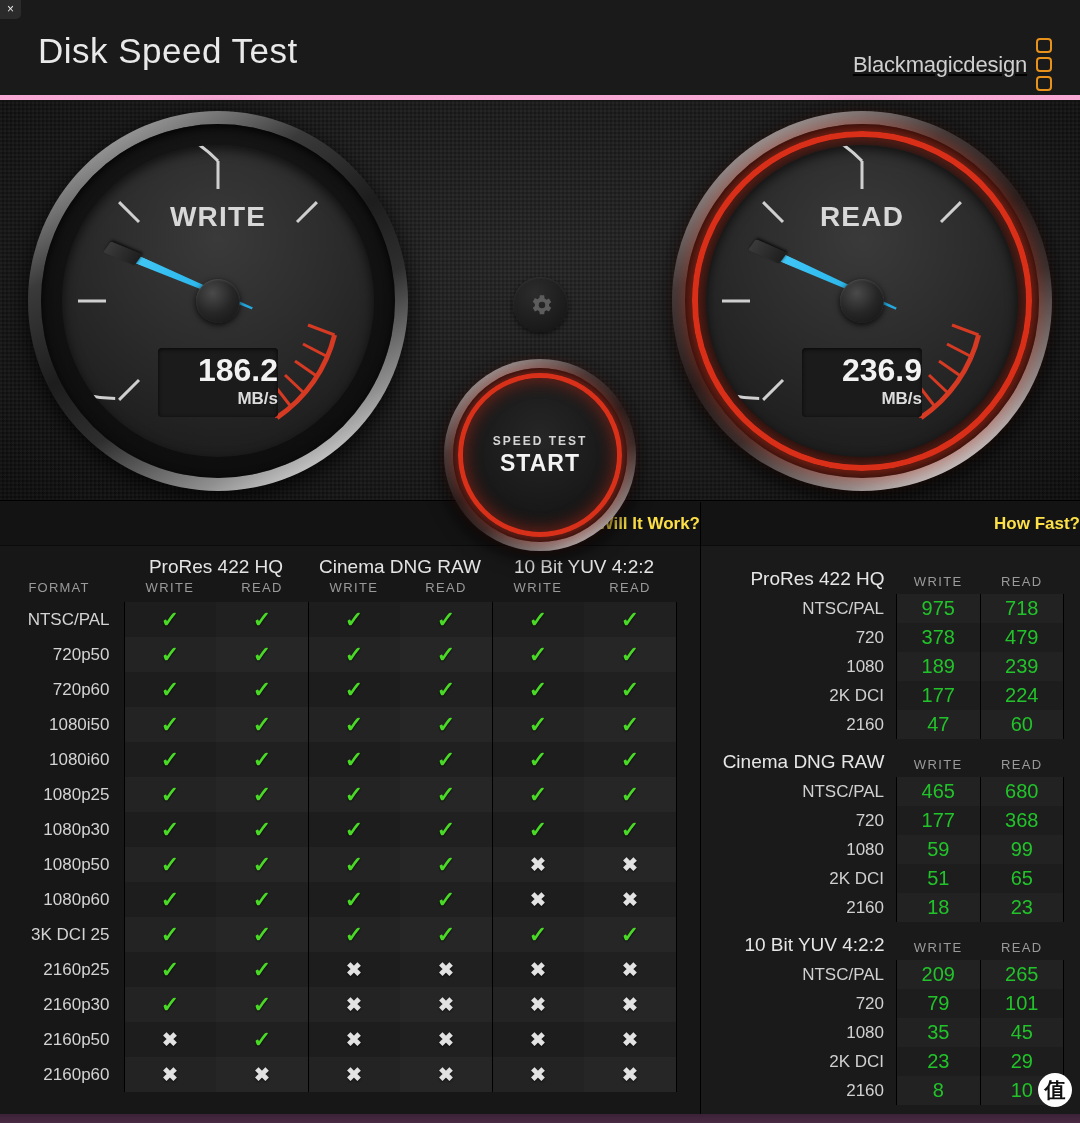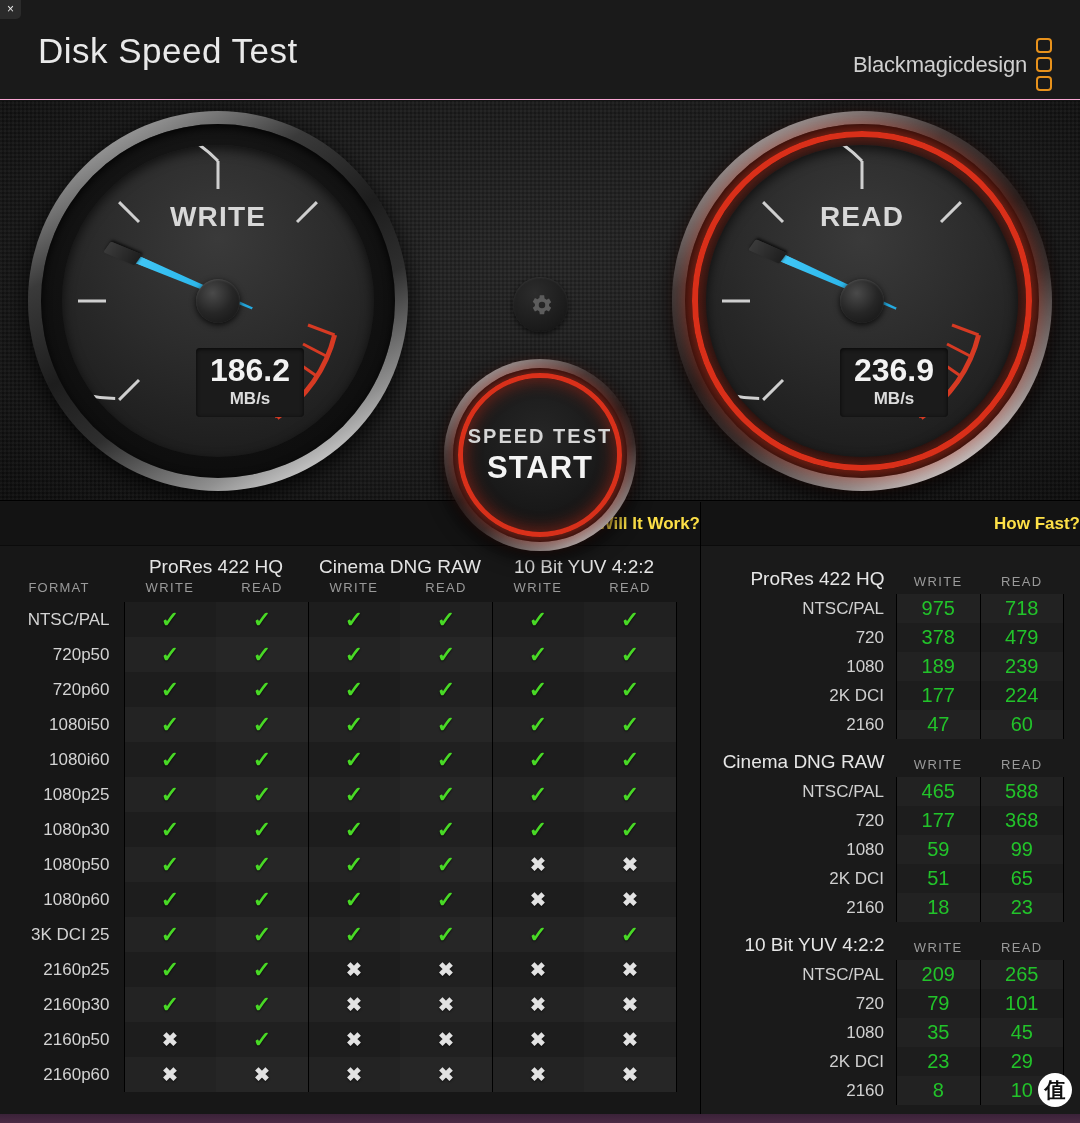--- a/index.html
+++ b/index.html
@@ -25,30 +25,30 @@
     color: #e8e8e8;
     font-size: 12px; line-height: 19px; text-align: center;
     cursor: pointer; z-index: 30;
   }
 
   
   .header {
     position: absolute; left: 0; top: 0;
     width: 1080px; height: 100px;
     background: #1a1a1a;
-    border-bottom: 1px solid #f9a8d4;
+    border-bottom: 5px solid #f9a8d4;
   }
   .app-title {
     position: absolute; left: 38px; top: 31px;
     font-size: 35px; font-weight: 300;
     color: #e9e9e9; letter-spacing: .5px;
   }
   .brand {
     position: absolute; right: 28px; top: 38px;
-    display: flex; align-items: center; gap: 9px;
+    display: flex; align-items: center; gap: 9px; text-decoration: underline;
   }
   .brand-text { font-size: 22px; color: #cfcfcf; font-weight: 400; letter-spacing: -.2px; }
   .brand-marks { display: flex; flex-direction: column; gap: 4px; }
   .brand-marks i {
     display: block; width: 16px; height: 15px;
     border: 2.5px solid #e8921c; border-radius: 4px;
   }
 
   
   .gauge-panel {
@@ -129,25 +129,25 @@
     position: absolute; right: 0; top: -2px; width: 34px; height: 13px;
     background: linear-gradient(90deg,#1e1e1e,#3a3a3a);
     border-radius: 2px;
     transform: skewX(-12deg);
     box-shadow: 0 2px 3px rgba(0,0,0,.7);
   }
 
   .readout {
     position: absolute; left: 50%; bottom: 40px;
     transform: translateX(-50%);
-    width: 108px; padding: 6px 0 8px;
+    width: 120px; padding: 6px 0 8px;
     background: #1b1b1b;
     border-radius: 4px;
     box-shadow: inset 0 1px 4px rgba(0,0,0,.8);
-    text-align: center; z-index: 7; margin-left: 32px;
+    text-align: right; z-index: 7;
   }
   .readout .val { font-size: 32px; font-weight: 600; color: #f2f2f2; line-height: 1.05; }
   .readout .unit { font-size: 17px; font-weight: 600; color: #dcdcdc; margin-top: 1px; }
 
   
   .gear-btn {
     position: absolute; left: 513px; top: 176px;
     width: 55px; height: 55px; border-radius: 50%;
     background: radial-gradient(circle at 40% 30%, #2c2c2c 0%, #1a1a1a 70%, #101010 100%);
     box-shadow: inset 0 1px 2px rgba(255,255,255,.07), 0 2px 5px rgba(0,0,0,.6);
@@ -176,25 +176,25 @@
     box-shadow: 0 0 18px 4px rgba(225,48,26,.55),
                 inset 0 0 16px 3px rgba(225,48,26,.42);
   }
   .start-text {
     position: absolute; inset: 0;
     display: flex; flex-direction: column;
     align-items: center; justify-content: center;
     z-index: 3;
   }
   .start-text .t1 {
-    font-size: 20px; font-weight: 600; color: #d5d5d5;
+    font-size: 12px; font-weight: 600; color: #d5d5d5;
     letter-spacing: 2px; margin-bottom: 2px;
   }
   .start-text .t2 {
-    font-size: 31px; font-weight: 700; color: #f4f4f4; letter-spacing: 1px; text-align: center;
+    font-size: 23px; font-weight: 700; color: #f4f4f4; letter-spacing: 1px; text-align: center;
   }
 
   
   .bottom { position: absolute; left: 0; top: 502px; width: 1080px; height: 621px; }
   .panel-left  { position: absolute; left: 0;   top: 0; width: 700px; height: 621px; background: #171717; }
   .panel-right { position: absolute; left: 701px; top: 0; width: 379px; height: 621px; background: #1a1a1a; }
   .vdiv { position: absolute; left: 700px; top: 0; width: 1px; height: 621px; background: #000; }
 
   .panel-title {
     height: 44px; line-height: 44px; text-align: right;
@@ -604,21 +604,21 @@
                 <td class="num last">60</td>
               </tr>
               <tr class="grp">
                 <td class="g-name">Cinema DNG RAW</td>
                 <td class="g-sub">WRITE</td>
                 <td class="g-sub">READ</td>
               </tr>
               <tr class="d r1">
                 <td class="rlbl">NTSC/PAL</td>
                 <td class="num">465</td>
-                <td class="num last">588</td>
+                <td class="num last">680</td>
               </tr>
               <tr class="d r2">
                 <td class="rlbl">720</td>
                 <td class="num">177</td>
                 <td class="num last">368</td>
               </tr>
               <tr class="d r3">
                 <td class="rlbl">1080</td>
                 <td class="num">59</td>
                 <td class="num last">99</td>

